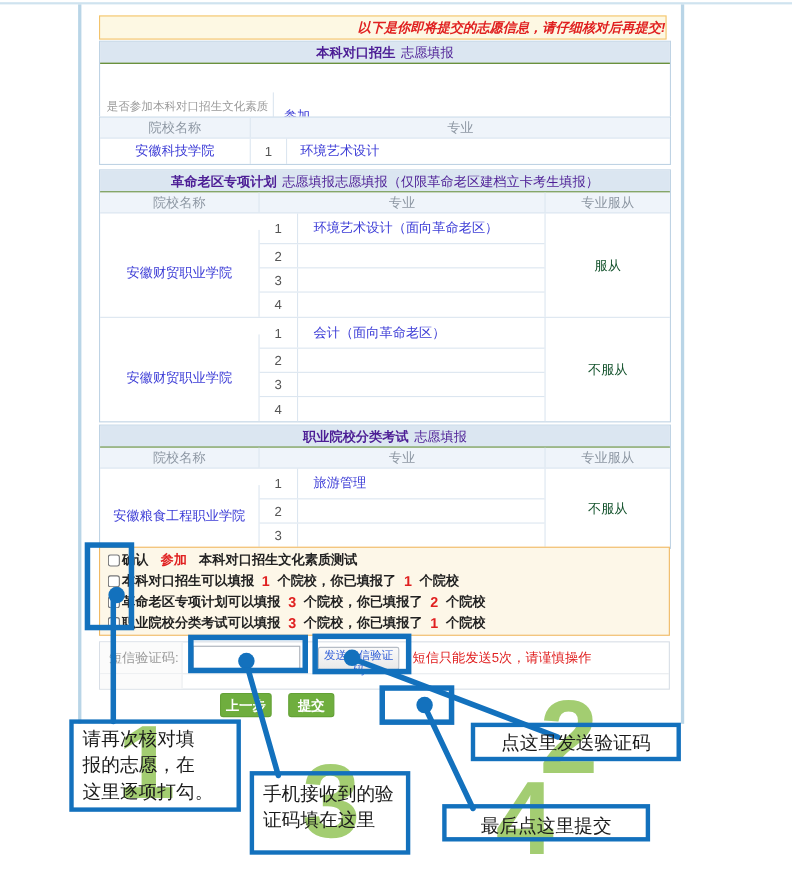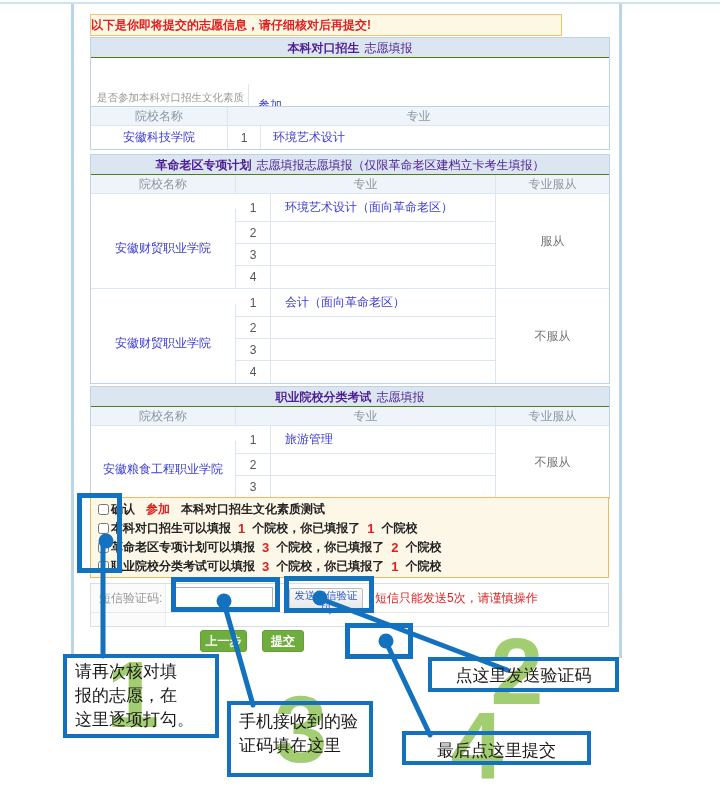--- a/index.html
+++ b/index.html
@@ -10,23 +10,23 @@
     font-size: 12px; color: #333; overflow: hidden;
   }
   
   .topline { position:absolute; left:0; top:2px; width:720px; height:2px; background:#cfe3ef; }
   .vline   { position:absolute; top:4px; width:3px; height:654px; background:#b9d5e7; }
   .vline.l { left:71px; }  .vline.r { left:619px; }
 
   .content { position:absolute; left:90px; top:0; width:522px; }
 
   .banner {
-    position:absolute; left:0; top:14px; width:472px; height:22px;
+    position:absolute; left:0; top:14px; width:516px; height:22px;
     background:#fdf8e3; border:1px solid #f3c36b; color:#e02020; font-weight:bold;
-    text-align:left; line-height:20px;
+    text-align:right; line-height:20px;font-style:italic;
   }
 
   .tbl { position:absolute; left:0; width:520px; border:1px solid #bfd3e4; background:#fff; }
   .tbl-title { height:20px; line-height:20px; text-align:center; background:#dbe6f1;
     color:#4c1d95; border-bottom:1px solid #4d7c0f; }
   .tbl-title b { font-weight:bold; margin-right:5px; }
   .colhdr { display:flex; height:19px; background:#eff4fa; color:#8d97a3;
     border-bottom:1px solid #dce6f0; }
   .colhdr > div { display:flex; align-items:center; justify-content:center;
     border-right:1px solid #dce6f0; }
@@ -56,21 +56,21 @@
   .grp:last-child { border-bottom:none; }
   .g-school { width:145px; border-right:1px solid #dce6f0; display:flex;
     align-items:center; justify-content:center; color:#3b3bd6;margin-top:15px; }
   .g-mid { width:260px; border-right:1px solid #dce6f0; display:flex; flex-direction:column; }
   .m-row { display:flex; height:22px; border-bottom:1px solid #dce6f0; }
   .m-row.h-lg { height:28px; }
   .m-row:last-child { border-bottom:none; }
   .m-no { width:35px; border-right:1px solid #dce6f0; display:flex; align-items:center;
     justify-content:center; color:#555; }
   .m-name { flex:1; display:flex; align-items:center; padding-left:14px; color:#3b3bd6; }
-  .g-obey { flex:1; display:flex; align-items:center; justify-content:center; color:#737373; }
+  .g-obey { flex:1; display:flex; align-items:center; justify-content:center; color:#14532d; }
 
   
   .panel { position:absolute; left:0; top:497px; width:519px; height:81px;
     background:#fdf7e8; border:1px solid #f0b964; padding-top:1px; }
   .chk-row { display:flex; align-items:center; height:18px; margin:1px 0 1px 7px;
     font-weight:bold; color:#222; }
   .chk-row input[type=checkbox] { width:11px; height:11px; margin:0 2px 0 0; }
   .hl-red { color:#e02020; font-weight:bold; margin:0 11px; }
   .n-red  { color:#e02020; font-weight:bold; margin:0 7px; font-size:13px; }
 

